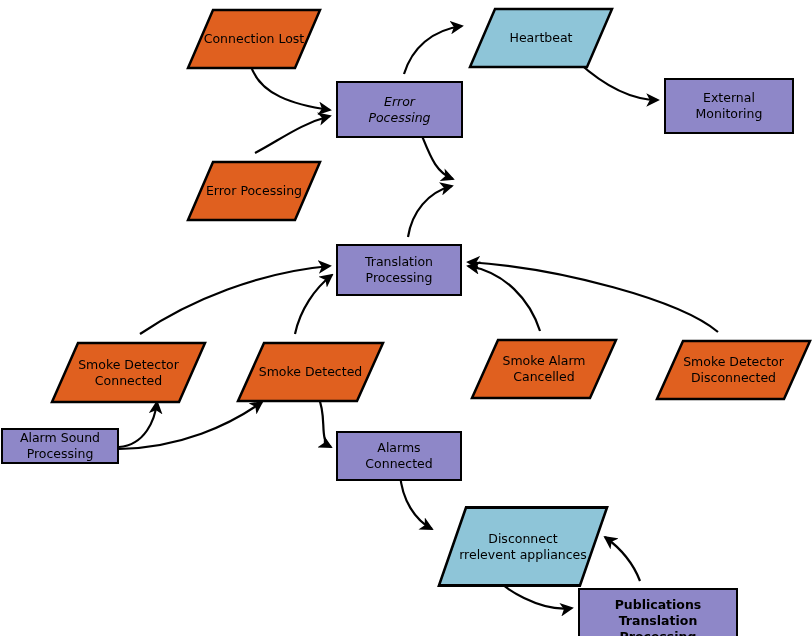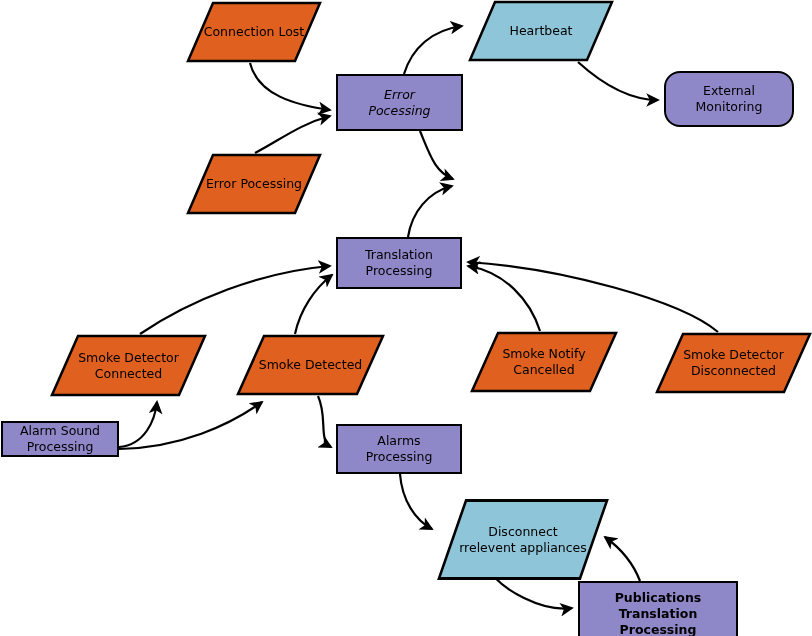--- a/index.html
+++ b/index.html
@@ -28,20 +28,21 @@
     position: absolute;
     box-sizing: border-box;
     display: flex;
     align-items: center;
     justify-content: center;
     text-align: center;
     color: #000000;
     font-size: 12.5px;
     line-height: 16px;
     z-index: 5;
+    margin-top: 7px;
   }
   .node .label {
     position: relative;
     z-index: 2;
     padding: 0 6px;
     white-space: pre-line;
   }
   
   .proc {
     background: #8e87c8;
@@ -120,21 +121,21 @@
 Pocessing</span>
   </div>
 
   <div class="node para" style="left: 468px; top: 0px; width: 146px; height: 62px; align-items: center;">
     <svg class="shape" preserveAspectRatio="none" viewBox="0 0 146 62">
         <polygon class="act-shape" points="27,2 144,2 119,60 2,60"></polygon>
       </svg>
     <span class="label">Heartbeat</span>
   </div>
 
-  <div class="node proc" style="left: 664px; top: 71px; width: 130px; height: 56px; border-radius: 16px;">
+  <div class="node proc" style="left: 664px; top: 71px; width: 130px; height: 56px;">
     <span class="label">External
 Monitoring</span>
   </div>
 
 
   <div class="node proc" style="left: 336px; top: 237px; width: 126px; height: 52px;">
     <span class="label">Translation
 Processing</span>
   </div>
 
@@ -150,39 +151,39 @@
     <svg class="shape" preserveAspectRatio="none" viewBox="0 0 149 62">
         <polygon class="evt-shape" points="28,2 147,2 121,60 2,60"></polygon>
       </svg>
     <span class="label">Smoke Detected</span>
   </div>
 
   <div class="node para" style="left: 470px; top: 331px; width: 148px; height: 62px;">
     <svg class="shape" preserveAspectRatio="none" viewBox="0 0 148 62">
         <polygon class="evt-shape" points="28,2 146,2 120,60 2,60"></polygon>
       </svg>
-    <span class="label">Smoke Notify
+    <span class="label">Smoke Alarm
 Cancelled</span>
   </div>
 
   <div class="node para" style="left: 655px; top: 332px; width: 157px; height: 62px;">
     <svg class="shape" preserveAspectRatio="none" viewBox="0 0 157 62">
         <polygon class="evt-shape" points="28,2 155,2 129,60 2,60"></polygon>
       </svg>
     <span class="label">Smoke Detector
 Disconnected</span>
   </div>
 
   <div class="node proc" style="left: 1px; top: 421px; width: 118px; height: 36px;">
     <span class="label">Alarm Sound
 Processing</span>
   </div>
 
   <div class="node proc" style="left: 336px; top: 424px; width: 126px; height: 50px;">
-    <span class="label">Alarms Processing</span>
+    <span class="label">Alarms Connected</span>
   </div>
 
   <div class="node para" style="left: 437px; top: 498px; width: 172px; height: 83px;">
     <svg class="shape" preserveAspectRatio="none" viewBox="0 0 172 66">
         <polygon class="act-shape" points="29,2 170,2 143,64 2,64"></polygon>
       </svg>
     <span class="label">Disconnect
 rrelevent appliances</span>
   </div>
 

